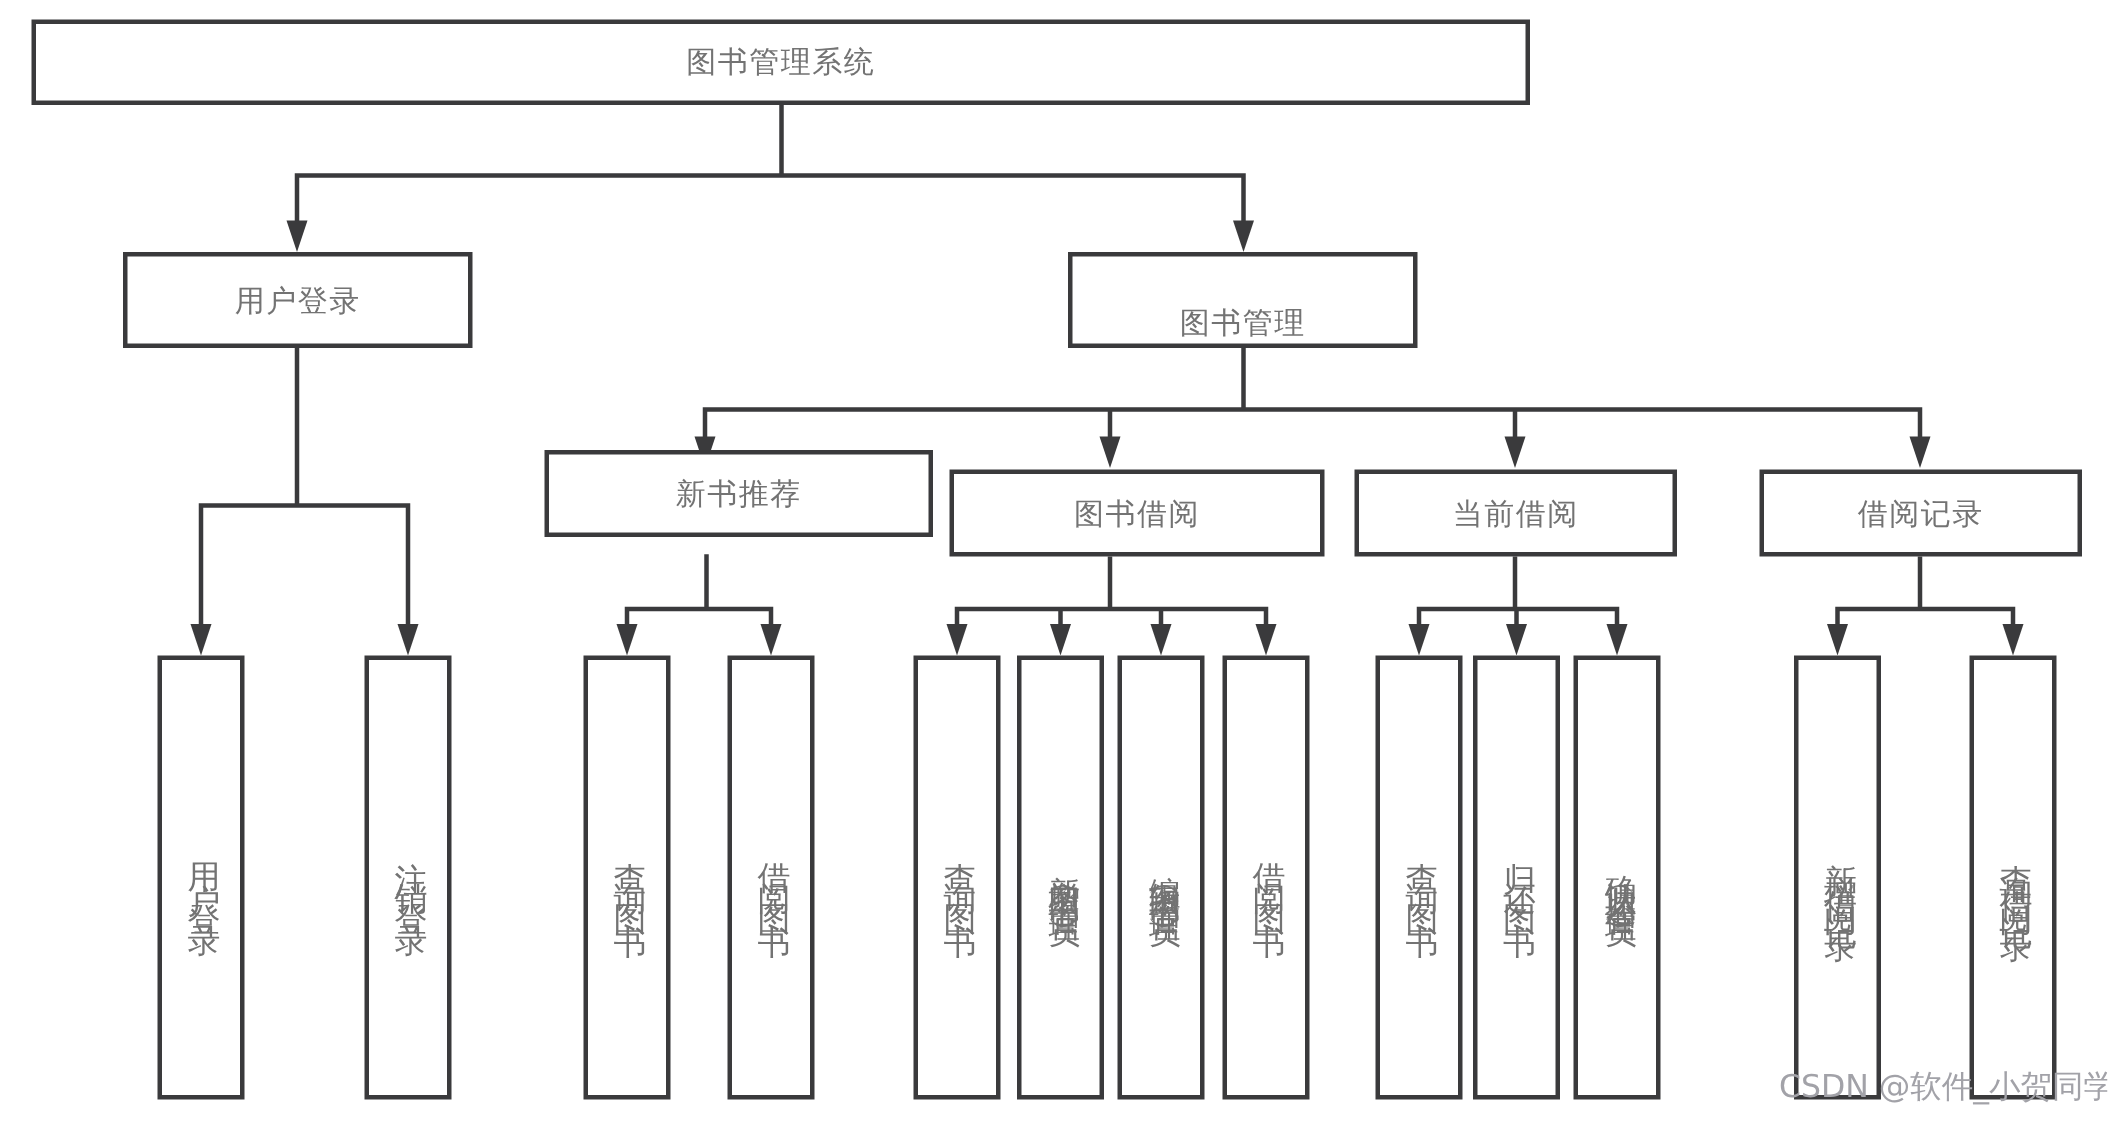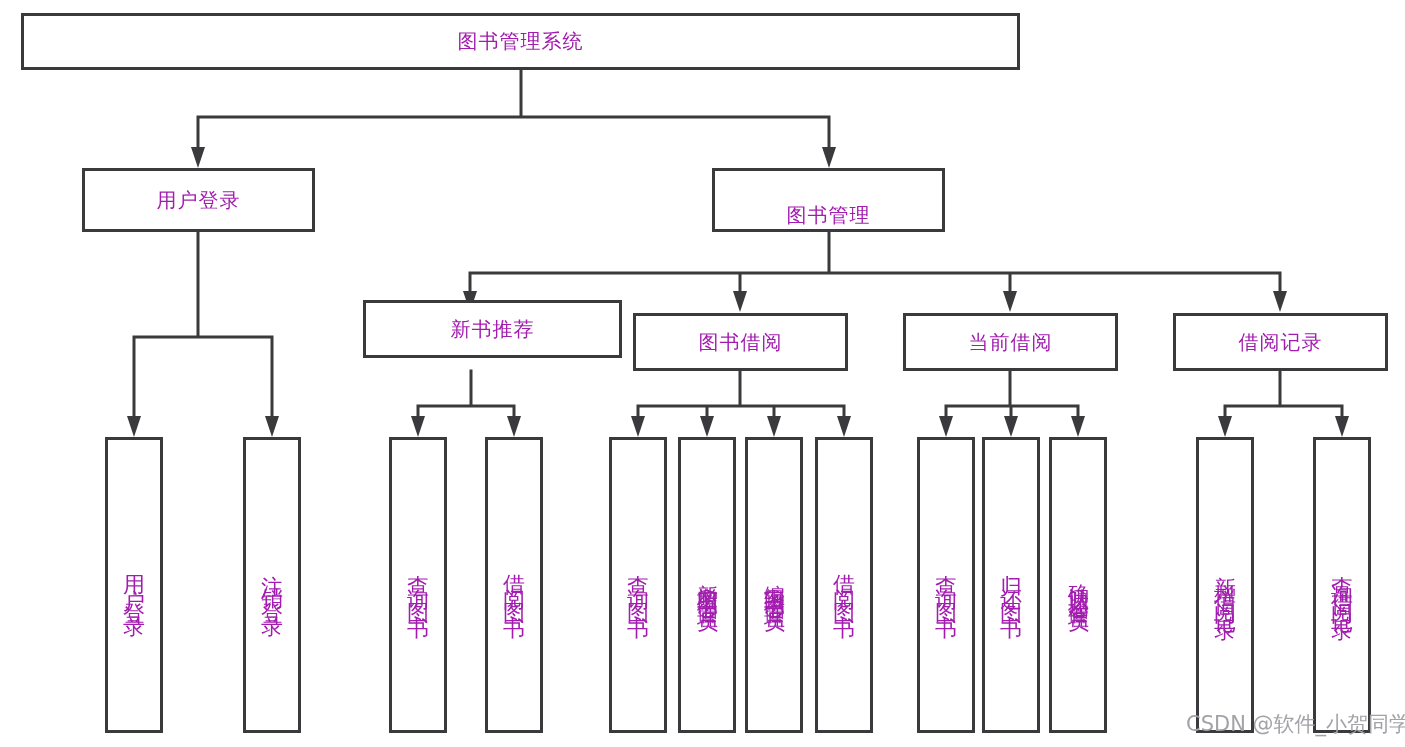--- a/index.html
+++ b/index.html
@@ -12,21 +12,22 @@
   }
   .connectors{position:absolute;left:0;top:0;width:1405px;height:747px;}
   .node{
     position:absolute;
     box-sizing:border-box;
     border:3px solid #3a3a3c;
     background:#ffffff;
     display:flex;
     align-items:center;
     justify-content:center;
-    color:#a21caf;
+    color:#737373;
+    font-family:Liberation Mono, monospace;
   }
   .node.h span{
     font-size:20px;
     letter-spacing:1px;
     white-space:nowrap;
   }
   .node.v span{
     writing-mode:vertical-rl;
     text-orientation:mixed;
     font-size:22px;
@@ -88,21 +89,21 @@
   <div class="node h" style="left:82px;top:168px;width:233px;height:64px;">
     <span>用户登录</span>
   </div>
   <div class="node h" style="left:712px;top:168px;width:233px;height:64px;align-items:flex-end;">
     <span>图书管理</span>
   </div>
 
   <div class="node h" style="left:363px;top:300px;width:259px;height:58px;">
     <span>新书推荐</span>
   </div>
-  <div class="node h" style="left:633px;top:313px;width:215px;height:58px;">
+  <div class="node h" style="left:633px;top:313px;width:250px;height:58px;">
     <span>图书借阅</span>
   </div>
   <div class="node h" style="left:903px;top:313px;width:215px;height:58px;text-align:right;">
     <span>当前借阅</span>
   </div>
   <div class="node h" style="left:1173px;top:313px;width:215px;height:58px;">
     <span>借阅记录</span>
   </div>
 
   <div class="node v" style="left:105px;top:437px;width:58px;height:296px;">

